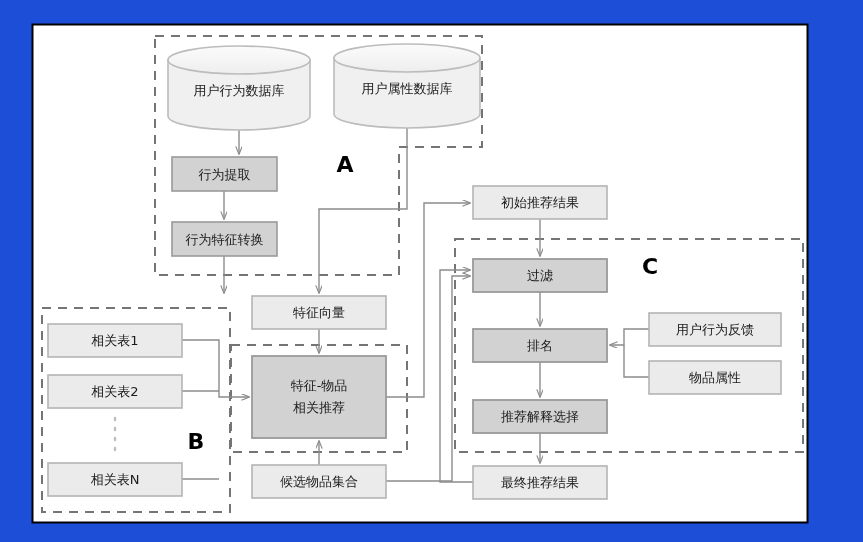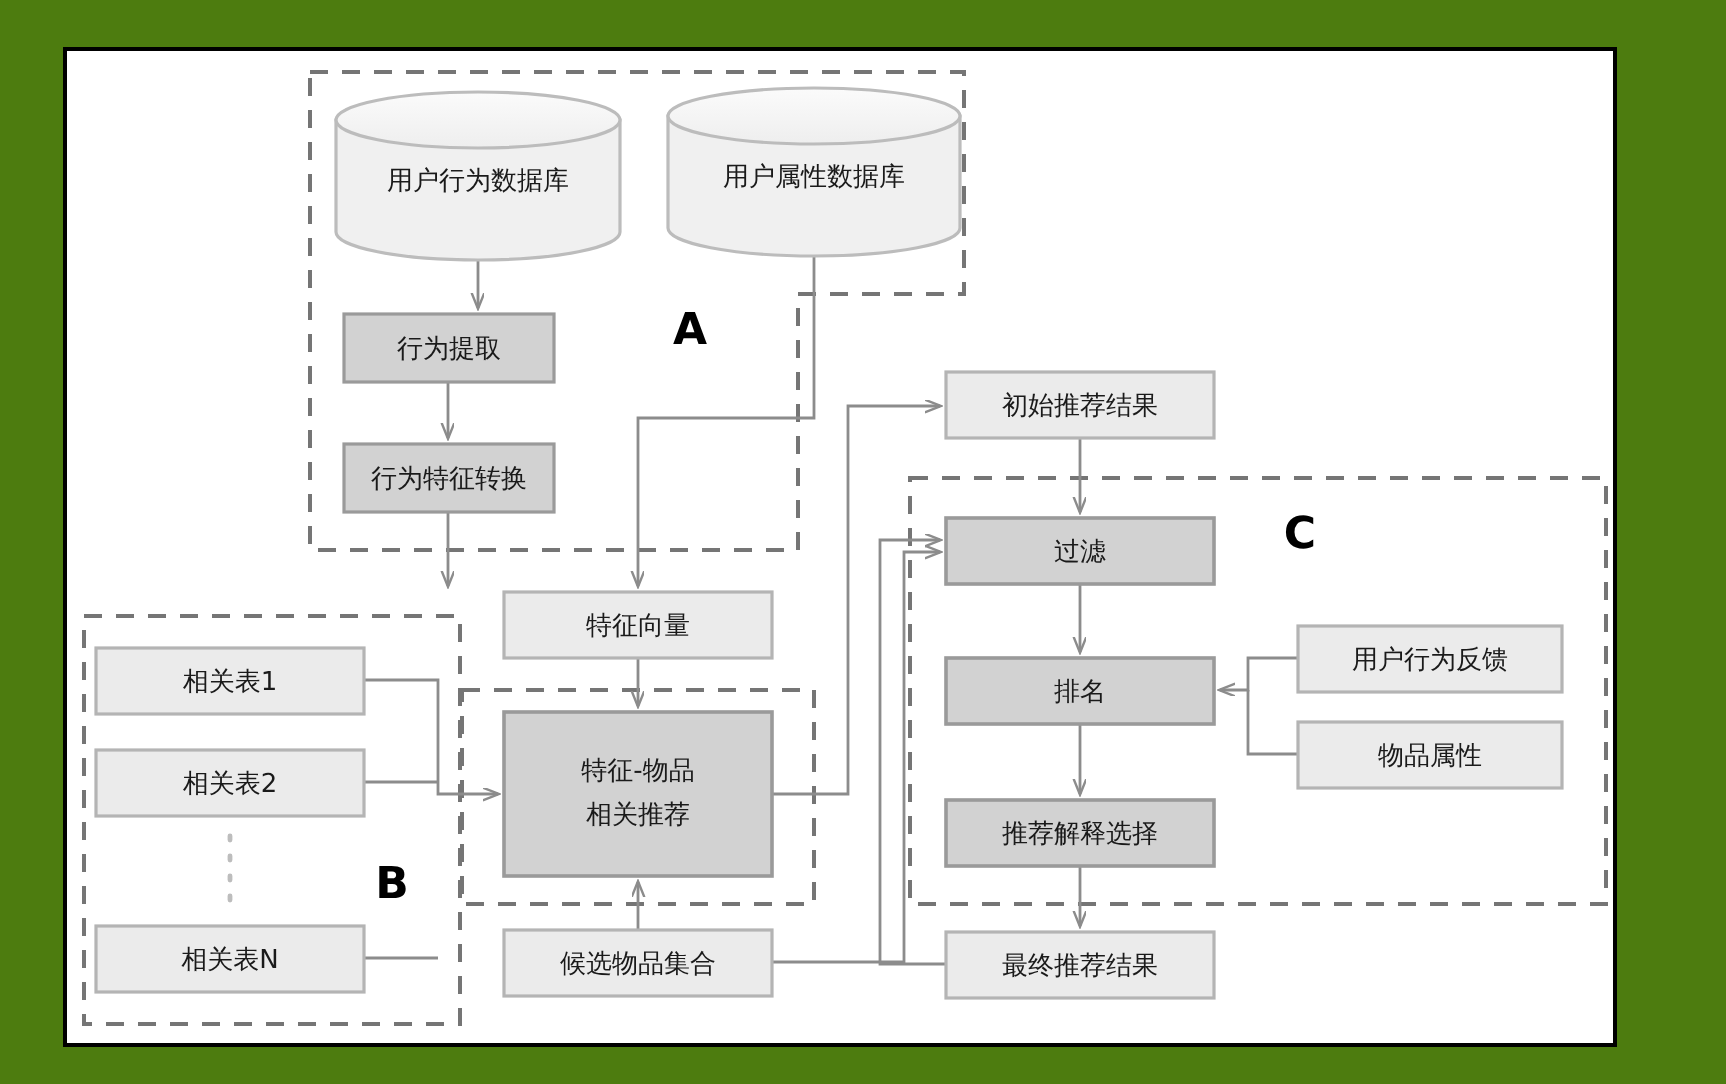--- a/index.html
+++ b/index.html
@@ -1,18 +1,18 @@
 <!DOCTYPE html>
 <html><head>
 <meta charset="utf-8">
 <style>
   html,body{margin:0;padding:0;background:#fff;}
   body{width:863px;height:542px;overflow:hidden;
        font-family:"DejaVu Sans","Liberation Sans",sans-serif;}
-  #stage{position:relative;width:863px;height:542px;background:#4d7c0f;}
+  #stage{position:relative;width:863px;height:542px;background:#1d4ed8;}
   svg{display:block;}
   .nodeLabel{font-family:"DejaVu Sans","Liberation Sans",sans-serif;
              font-size:13px;fill:#1a1a1a;text-anchor:middle;dominant-baseline:middle;}
   .groupLabel{font-family:"DejaVu Sans","Liberation Sans",sans-serif;
               font-size:22px;font-weight:bold;fill:#000;text-anchor:middle;dominant-baseline:middle;}
 </style>
 </head>
 <body>
 
 <div id="stage">

